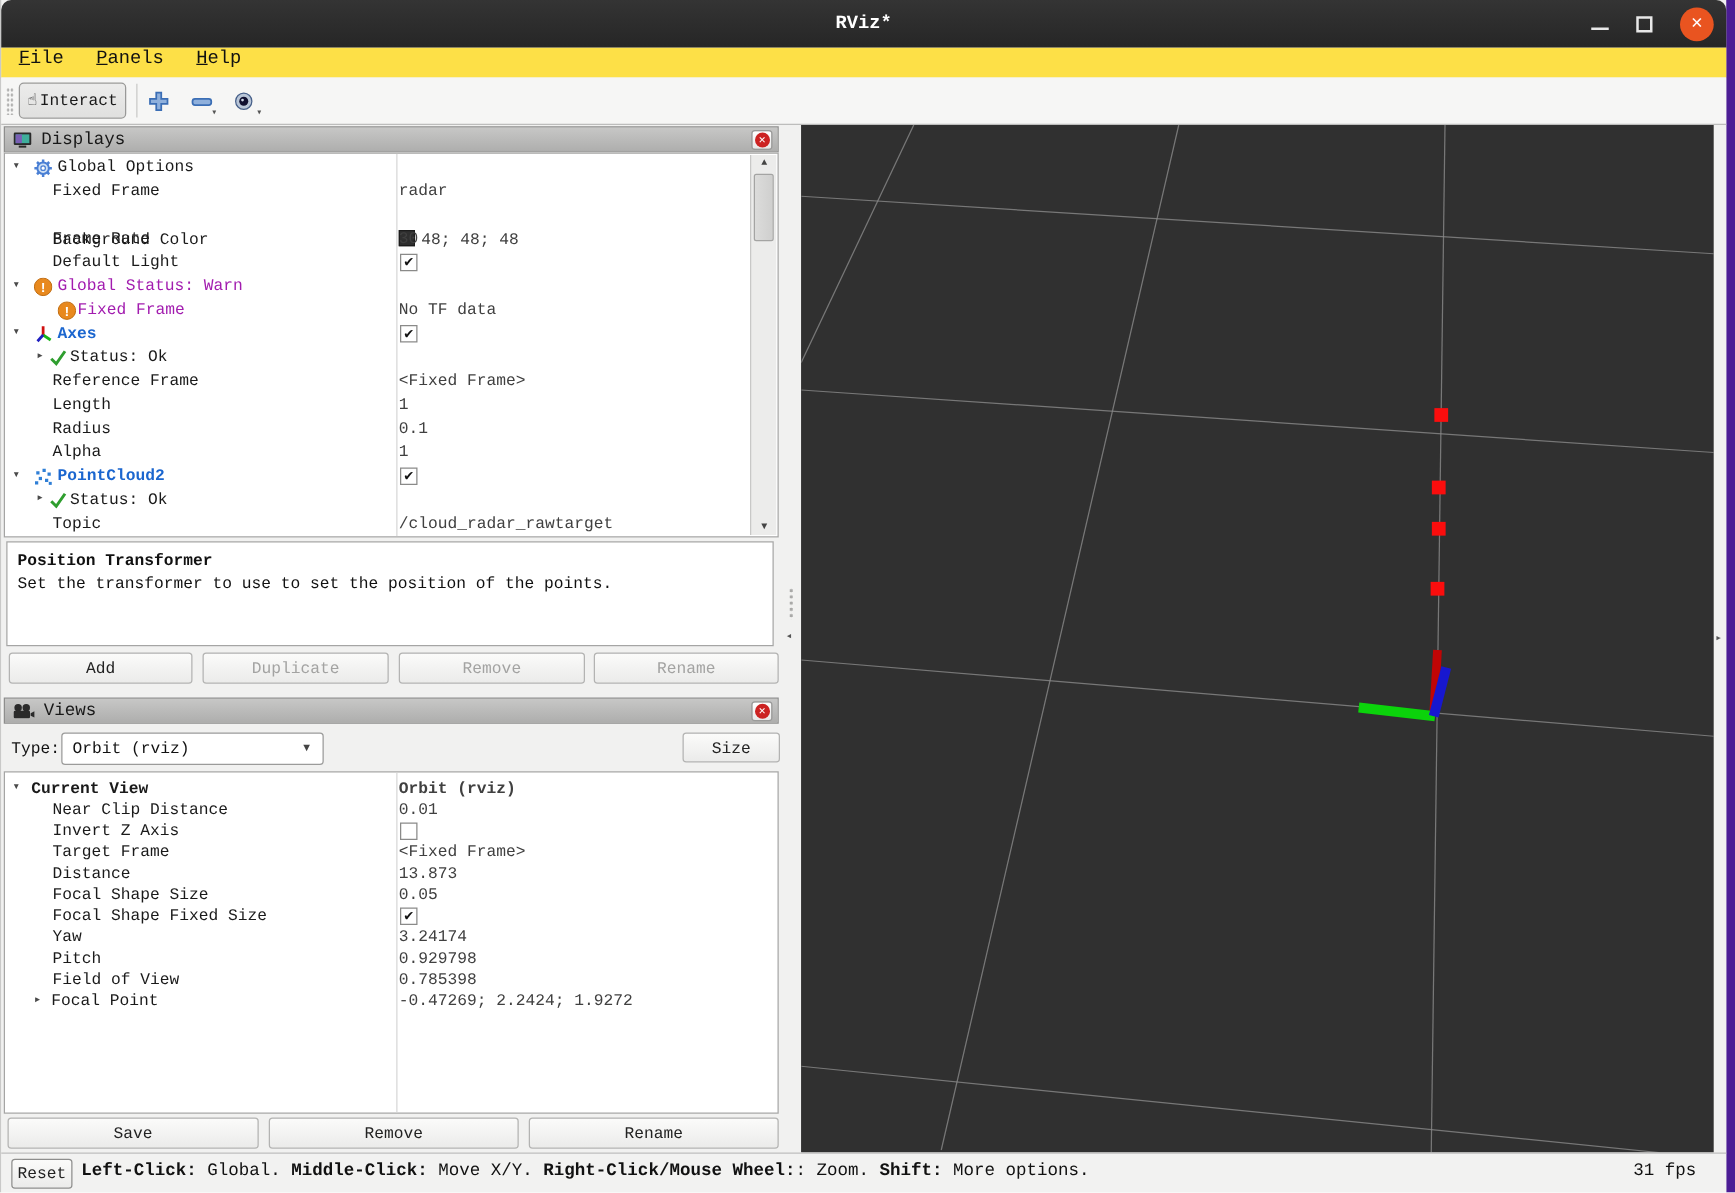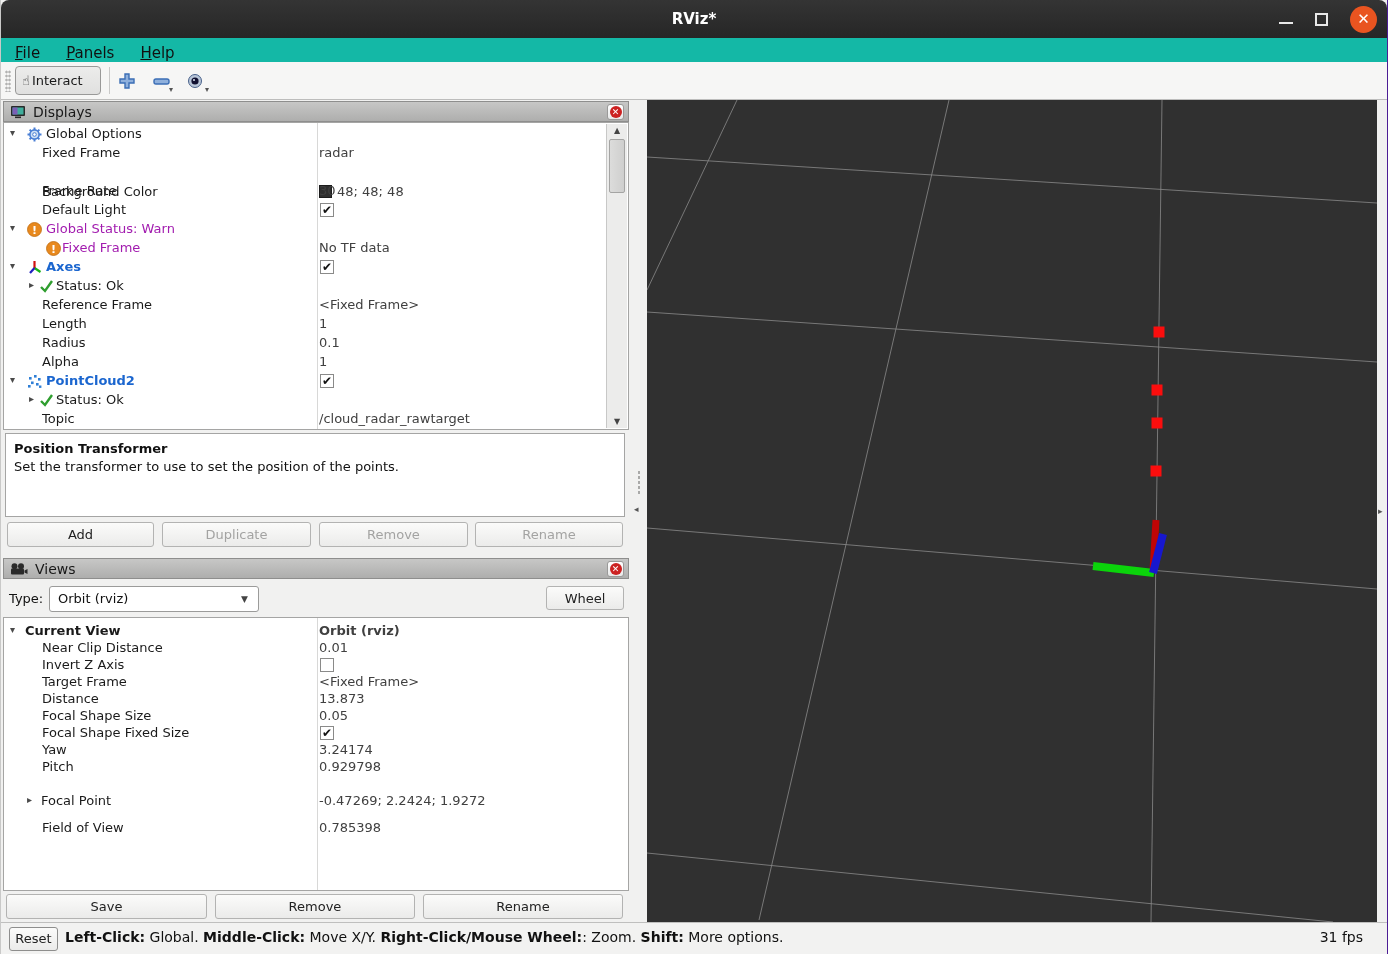--- a/index.html
+++ b/index.html
@@ -1,34 +1,34 @@
 <!DOCTYPE html>
 <html><head>
 <meta charset="utf-8">
 <style>
   * { margin:0; padding:0; box-sizing:border-box; }
   html,body { width:1388px; height:954px; overflow:hidden; background:#ffffff;
               font-family:"DejaVu Sans","Liberation Sans",sans-serif; }
   #window { width:1388px; height:954px; position:relative; background:#f1f1f0;
-            border-left:1px solid #c9c9c8; border-right:1px solid #4c1d95; }
+            border-left:1px solid #c9c9c8; border-right:7px solid #4c1d95;font-family:Liberation Mono, monospace; }
 
   
   .titlebar { height:38px; background:linear-gradient(#343434,#262626);
               border-radius:8px 8px 0 0; position:relative; }
   .title-text { position:absolute; left:0; right:0; top:10px; text-align:center;
                 color:#ffffff; font-weight:bold; font-size:15px; }
   .win-btns { position:absolute; right:10px; top:0; height:38px; display:flex;
               align-items:center; gap:22px; }
   .win-min { width:14px; height:2px; background:#e8e8e8; margin-top:8px; }
   .win-max { width:13px; height:13px; border:2px solid #e8e8e8; }
   .win-close { width:27px; height:27px; border-radius:50%; background:#e95420;
                color:#fff; font-size:15px; line-height:26px; text-align:center; font-weight:bold; }
 
   
-  .menubar { height:24px; background:#14b8a6; display:flex; align-items:flex-end;
+  .menubar { height:24px; background:#fde047; display:flex; align-items:flex-start;
              padding-left:14px; gap:26px; font-size:15px; color:#111; }
   .menu-item u { text-decoration:underline; }
 
   
   .toolbar { height:38px; background:#f6f6f5; border-bottom:1px solid #bdbdbc;
              position:relative; }
   .grip { position:absolute; left:4px; top:8px; width:6px; height:22px;
           background-image:radial-gradient(#b2b2b1 1px, transparent 1.2px);
           background-size:3px 4px; }
   .tool-interact { position:absolute; left:14px; top:4px; width:86px; height:29px;
@@ -340,21 +340,21 @@
         <span class="panel-close">
             <span class="dot">✕</span>
           </span>
       </div>
 
       <div class="type-label">Type:</div>
       <div class="combo">
         <span>Orbit (rviz)</span>
         <span class="ca">▼</span>
       </div>
-      <div class="btn small" style="left:545px; top:486px; width:78px;">Wheel</div>
+      <div class="btn small" style="left:545px; top:486px; width:78px;">Size</div>
 
       <div class="tree" id="views-tree" style="top:517px; height:274px;">
         <div class="tree-divider" style="left:313px;"></div>
       <div class="tree-row" style="top: 4px; height: 17px;">
             <span class="tr-arrow" style="left: 6px;">▾</span>
             <span class="tr-label bold" style="left: 21px;">Current View</span>
             <span class="tr-value bold">Orbit (rviz)</span>
           </div>
           <div class="tree-row" style="top: 21px; height: 17px;">
             <span class="tr-label" style="left: 38px;">Near Clip Distance</span>
@@ -381,21 +381,21 @@
             <span class="cbox">✔</span>
           </div>
           <div class="tree-row" style="top: 123px; height: 17px;">
             <span class="tr-label" style="left: 38px;">Yaw</span>
             <span class="tr-value">3.24174</span>
           </div>
           <div class="tree-row" style="top: 140px; height: 17px;">
             <span class="tr-label" style="left: 38px;">Pitch</span>
             <span class="tr-value">0.929798</span>
           </div>
-          <div class="tree-row" style="top: 157px; height: 17px; margin-top: 44px;">
+          <div class="tree-row" style="top: 157px; height: 17px;">
             <span class="tr-label" style="left: 38px;">Field of View</span>
             <span class="tr-value">0.785398</span>
           </div>
           <div class="tree-row" style="top: 174px; height: 17px;">
             <span class="tr-arrow" style="left: 23px;">▸</span>
             <span class="tr-label" style="left: 37px;">Focal Point</span>
             <span class="tr-value">-0.47269; 2.2424; 1.9272</span>
           </div>
         </div>
 

